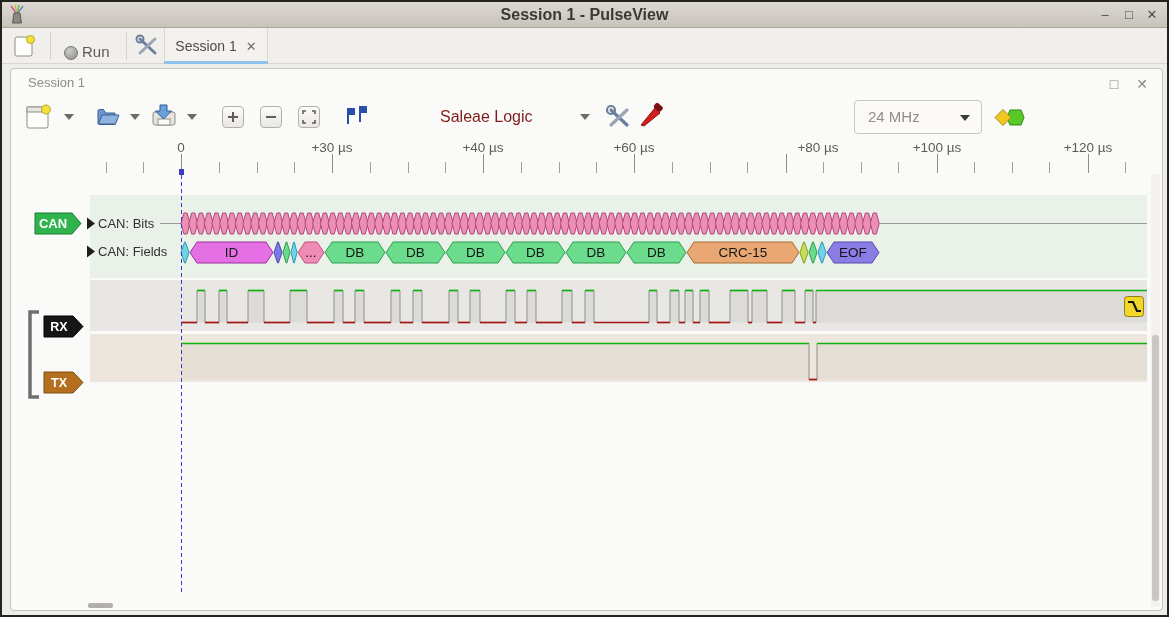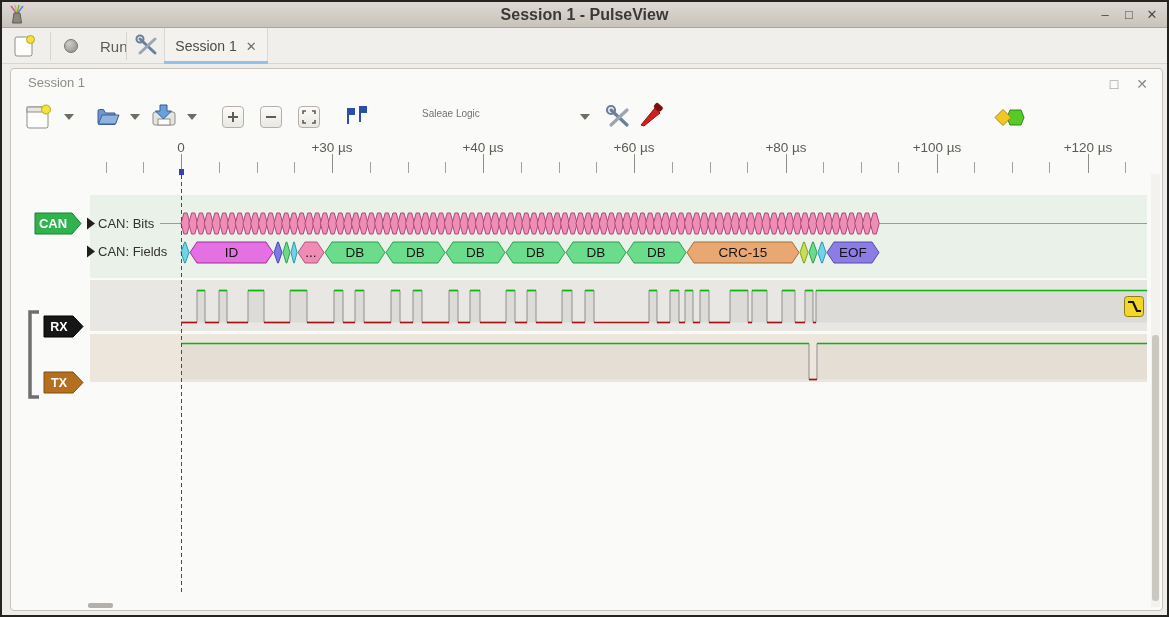--- a/index.html
+++ b/index.html
@@ -12,21 +12,21 @@
   #titlebar{left:0;top:0;width:100%;height:26px;background:linear-gradient(#ddd9d2,#c8c4bc);border-bottom:1px solid #a9a59d}
   #title{width:100%;text-align:center;line-height:25px;font-size:16px;font-weight:bold;color:#3a3936}
   .winctl{top:0;height:25px;line-height:25px;font-size:13px;color:#4c4b47;width:24px;text-align:center;cursor:default}
   #ctl-min{right:50px}#ctl-max{right:26px}#ctl-close{right:3px}
   #logo{left:7px;top:2px}
 
   
   #maintb{left:0;top:26px;width:100%;height:36px;background:#f1efeb;border-bottom:1px solid #d9d6d0}
   .vsep{top:30px;height:28px;width:1px;background:#d7d4ce}
   #btn-new-main{left:10px;top:31px;width:34px;height:28px}
-  #run-btn{left:56px;top:30px;height:28px;display:flex;align-items:center;gap:22px;padding:0 6px}
+  #run-btn{left:56px;top:30px;height:28px;display:flex;align-items:flex-end;gap:4px;padding:0 6px}
   #run-icon{width:14px;height:14px;border-radius:50%;background:radial-gradient(circle at 35% 30%,#cfcfca,#8b8b85);border:1px solid #75736d}
   #run-label{font-size:15px;color:#5d5b56}
   #settings-btn{left:131px;top:31px}
   #tab{left:162px;top:26px;width:104px;height:36px;background:#f4f2ee;border-left:1px solid #dbd8d2;border-right:1px solid #dbd8d2;display:flex;align-items:center;justify-content:center;gap:9px}
   #tab-underline{left:162px;top:59px;width:104px;height:3px;background:#8fc3ee}
   #tab-label{font-size:14px;color:#4e4c48}
   #tab-close{font-size:13px;color:#6f6d68}
 
   
   #subwin{left:8px;top:66px;width:1153px;height:543px;background:#fafaf8;border:1px solid #c7c4bd;border-radius:4px}
@@ -34,21 +34,21 @@
   .subctl{top:74px;font-size:14px;color:#8b8983;width:20px;text-align:center}
   #subctl-max{left:1102px}#subctl-close{left:1130px}
 
   
   .ddarrow{width:0;height:0;border-left:5px solid transparent;border-right:5px solid transparent;border-top:6px solid #6e6c66}
   .zbtn{width:22px;height:22px;border:1px solid #b3b0a9;border-radius:4px;background:linear-gradient(#fcfbf9,#eae8e3);display:flex;align-items:center;justify-content:center}
   .combo{height:34px;border:1px solid #c9c6c0;border-radius:4px;background:#fbfaf8;font-size:15px;color:#908e86;line-height:32px;padding-left:13px}
   .combo .ddarrow{position:absolute;right:11px;top:14px;border-top-color:#3c3b38}
   #combo-samples{left:672px;top:98px;width:175px}
   #combo-rate{left:852px;top:98px;width:128px}
-  #device-label{left:420px;top:106px;font-size:10px;color:#737373}
+  #device-label{left:438px;top:106px;font-size:16px;color:#7f1d1d}
   #device-arrow{left:578px;top:112px}
   #arr-new{left:62px;top:112px}#arr-open{left:128px;top:112px}#arr-save{left:185px;top:112px}
   #btn-new-sess{left:22px;top:101px}#btn-open{left:92px;top:100px}#btn-save{left:148px;top:100px}
   #btn-zin{left:220px;top:104px}#btn-zout{left:258px;top:104px}#btn-zfit{left:296px;top:104px}
   #btn-flags{left:340px;top:101px}
   #btn-config{left:601px;top:101px}#btn-probe{left:634px;top:99px}#btn-adddec{left:992px;top:105px}
 
   
   .rlabel{position:absolute;top:138px;transform:translateX(-50%);font-size:13.5px;color:#5d5b56;white-space:nowrap}
   .rtick{position:absolute;top:160px;width:1px;height:11px;background:#a3a19b}
@@ -165,35 +165,39 @@
   <div class="abs ddarrow" id="device-arrow"></div>
   <svg class="abs" id="btn-config" width="30" height="28">
     <line x1="8" y1="7" x2="24" y2="22" stroke="#6b7f9c" stroke-width="3.2" stroke-linecap="round"></line>
     <line x1="24" y1="7" x2="8" y2="22" stroke="#9aa6b4" stroke-width="3.2" stroke-linecap="round"></line>
     <circle cx="8" cy="7" r="4" fill="none" stroke="#6b7f9c" stroke-width="2.2"></circle>
   </svg>
   <svg class="abs" id="btn-probe" width="30" height="30">
     <polygon points="5,24 19,7 24,12 8,25" fill="#cf2020" stroke="#8e1414"></polygon>
     <rect x="18" y="3" width="9" height="6" rx="2" transform="rotate(42 22 6)" fill="#7a1010"></rect>
   </svg>
+  <div class="abs combo" id="combo-rate">
+    <span>24 MHz</span>
+    <span class="ddarrow"></span>
+  </div>
   <svg class="abs" id="btn-adddec" width="32" height="21">
     <polygon points="16,3 27,3 30,10.5 27,18 16,18 13,10.5" fill="#57c929" stroke="#2f8812"></polygon>
     <polygon points="9,2.5 17,10.5 9,18.5 1,10.5" fill="#f0c822" stroke="#a8881a"></polygon>
   </svg>
 
   <div class="abs" id="ruler" style="left:0;top:0;width:1169px;height:172px">
       <div class="rlabel" style="left: 179px;">0</div>
       <div class="rtick major" style="left: 179px;"></div>
       <div class="rlabel" style="left: 330px;">+30 µs</div>
       <div class="rtick major" style="left: 330px;"></div>
       <div class="rlabel" style="left: 481px;">+40 µs</div>
       <div class="rtick major" style="left: 481px;"></div>
       <div class="rlabel" style="left: 632px;">+60 µs</div>
       <div class="rtick major" style="left: 632px;"></div>
-      <div class="rlabel" style="left: 784px; text-align: right;">+80 µs</div>
+      <div class="rlabel" style="left: 816px; text-align: right;">+80 µs</div>
       <div class="rtick major" style="left: 784px;"></div>
       <div class="rlabel" style="left: 935px;">+100 µs</div>
       <div class="rtick major" style="left: 935px;"></div>
       <div class="rlabel" style="left: 1086px;">+120 µs</div>
       <div class="rtick major" style="left: 1086px;"></div>
       <div class="rtick" style="left: 104px;"></div>
       <div class="rtick" style="left: 141px;"></div>
       <div class="rtick" style="left: 217px;"></div>
       <div class="rtick" style="left: 255px;"></div>
       <div class="rtick" style="left: 292px;"></div>

